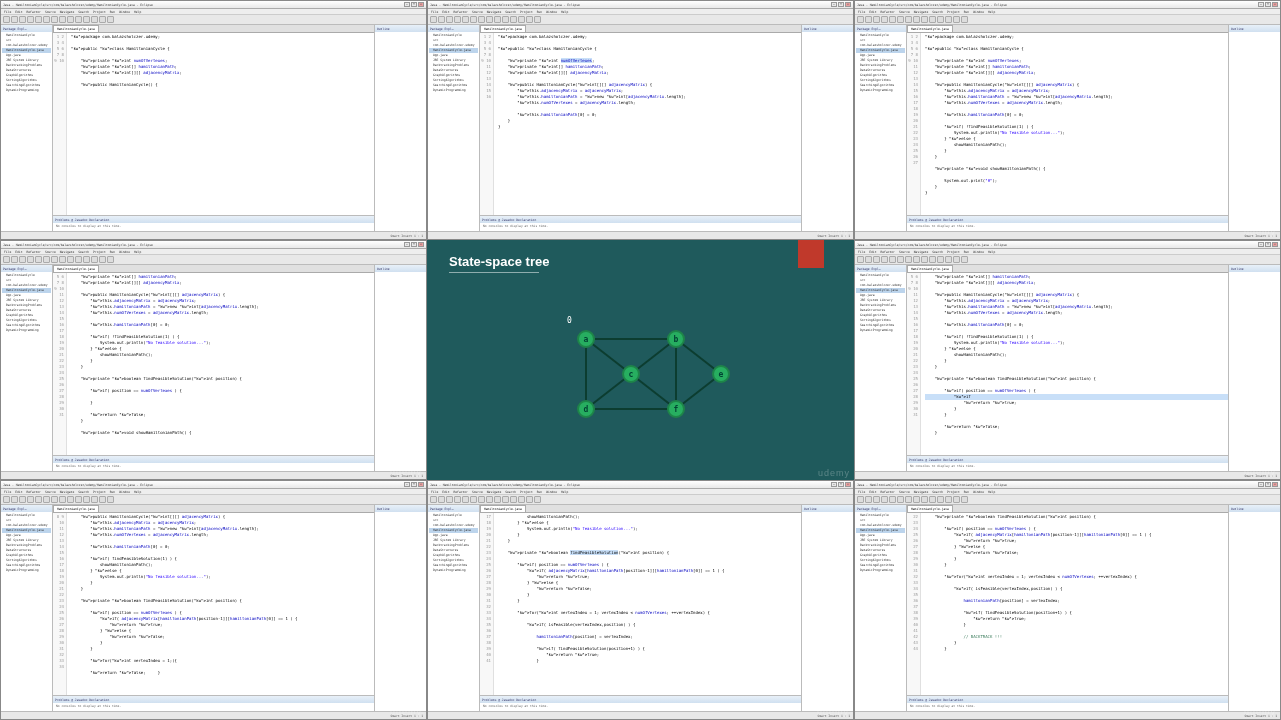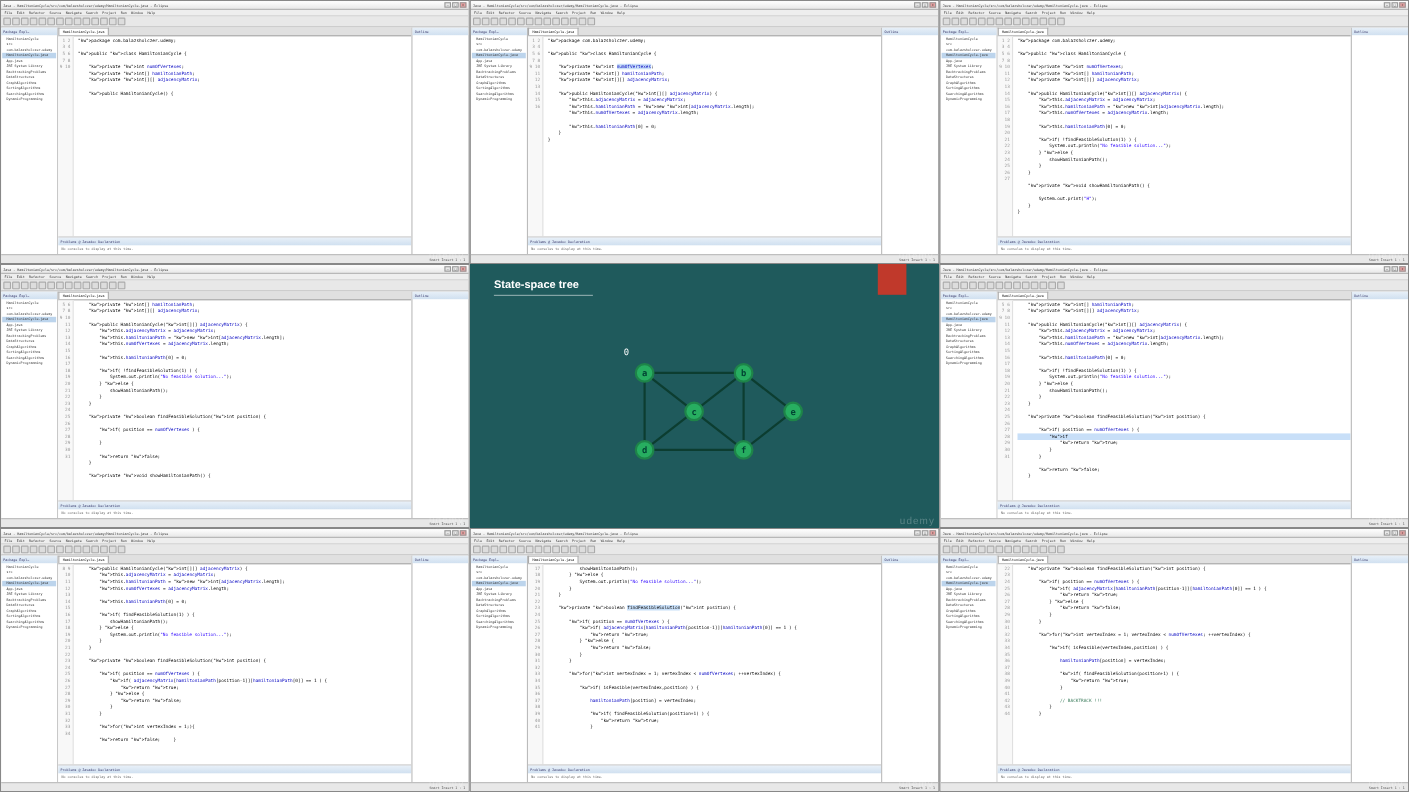--- a/index.html
+++ b/index.html
@@ -29,21 +29,21 @@
 .cm{color:#3f7f5f;}
 .fld{color:#0000c0;}
 .hl{background:#c8dff8;}
 .right{width:52px;background:#fff;border-left:1px solid #bbb;}
 .bottom{height:16px;background:#fff;border-top:1px solid #bbb;display:flex;flex-direction:column;}
 .status{height:8px;background:#e8e8e8;border-top:1px solid #bbb;display:flex;align-items:center;font-size:3px;color:#555;padding:0 3px;}
 .status .spacer{flex:1}
 .watermark{position:absolute;bottom:2px;right:4px;color:rgba(255,255,255,0.25);font-size:9px;font-family:Arial;letter-spacing:1px;}
 
 .slide{background:#1f5a5c;color:#fff;position:relative;width:100%;height:100%;}
-.slide-title{position:absolute;top:14px;left:22px;font-size:10px;font-family:Arial;font-weight:600;}
+.slide-title{position:absolute;top:14px;left:22px;font-size:13px;font-family:Arial;font-weight:600;}
 .slide-title::after{content:"";display:block;width:90px;height:1px;background:rgba(255,255,255,0.5);margin-top:3px;}
 .redblock{position:absolute;top:0;right:30px;width:26px;height:28px;background:#c0392b;}
 .graph{position:absolute;left:130px;top:70px;width:190px;height:130px;}
 .node{position:absolute;width:18px;height:18px;border-radius:50%;background:#27ae60;border:2px solid #1e8449;display:flex;align-items:center;justify-content:center;font-size:8px;color:#043;font-weight:bold;}
 .edge{stroke:#0c3d30;stroke-width:2;}
 .lbl0{position:absolute;font-size:8px;color:#fff;}
 </style>
 </head>
 <body>
 

